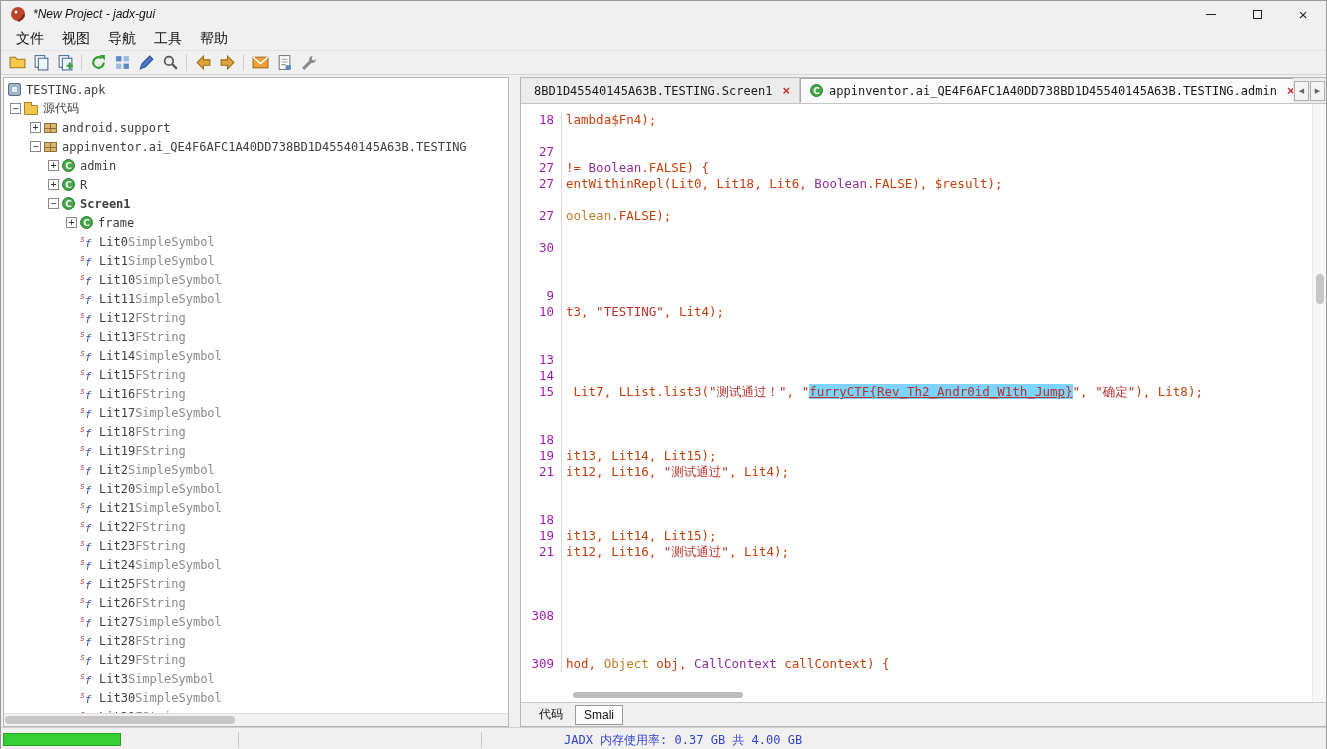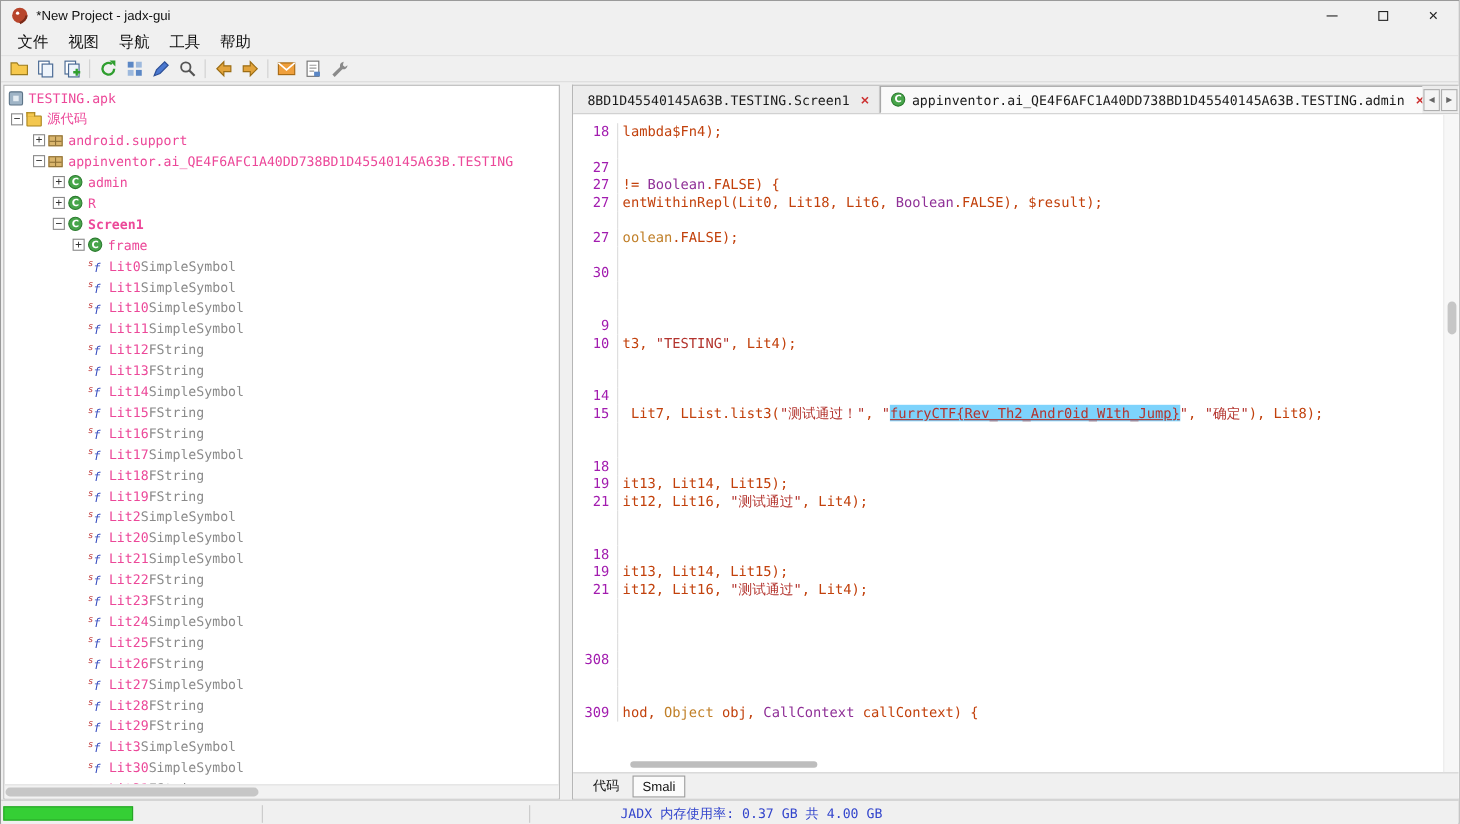--- a/index.html
+++ b/index.html
@@ -1,21 +1,21 @@
 <!DOCTYPE html>
 <html><head>
 <meta charset="utf-8">
 <style>
   * { box-sizing: border-box; margin: 0; padding: 0; }
   html,body { width:1327px; height:749px; overflow:hidden; }
   body { font-family: "Liberation Sans","DejaVu Sans",sans-serif; font-size:12px; color:#111; background:#e8e8e8; }
   .window { width:1327px; height:749px; background:#f0f0f0; border:1px solid #9a9a9a; display:flex; flex-direction:column; }
 
   
-  .titlebar { height:26px; display:flex; align-items:center; background:#f0f0f0; flex:none; }
+  .titlebar { height:26px; display:flex; align-items:center; background:#f0f0f0; flex:none;font-style:italic; }
   .app-icon { width:18px; height:18px; margin:0 6px 0 8px; flex:none; }
   .title-text { font-size:12px; color:#111; }
   .win-controls { margin-left:auto; display:flex; height:100%; }
   .win-btn { width:46px; height:100%; display:flex; align-items:center; justify-content:center; color:#222; cursor:default; }
   .min-glyph { display:inline-block; width:10px; height:1px; background:#222; }
   .max-glyph { display:inline-block; width:9px; height:9px; border:1px solid #222; }
   .close-glyph { font-size:15px; line-height:1; }
 
   
   .menubar { height:23px; display:flex; align-items:center; padding-left:6px; background:#f0f0f0; flex:none; }
@@ -40,21 +40,21 @@
   .ticon.apk::after { content:""; position:absolute; left:3px; top:3px; right:3px; bottom:3px; background:#e4ecf2; }
   .ticon.folder { width:14px; height:10px; background:#f3c74f; border:1px solid #a9831c; border-radius:1px; margin-top:2px; }
   .ticon.folder::before { content:""; position:absolute; top:-4px; left:-1px; width:6px; height:3px; background:#f3c74f; border:1px solid #a9831c; border-bottom:none; }
   .ticon.package { width:13px; height:10px; background:#d9b56d; border:1px solid #8d6f35; }
   .ticon.package::before { content:""; position:absolute; left:5px; top:0; bottom:0; width:1px; background:#8d6f35; }
   .ticon.package::after  { content:""; position:absolute; left:0; right:0; top:4px; height:1px; background:#8d6f35; }
   .ticon.class { width:13px; height:13px; border-radius:50%; background:#47a54a; border:1px solid #2d7c30; color:#fff; font:bold 9px/12px "DejaVu Sans",sans-serif; text-align:center; }
   .ticon.field { width:14px; height:13px; font-style:italic; text-align:left; }
   .ticon.field .fs { color:#c03a3a; font-size:8px; vertical-align:5px; font-style:italic; }
   .ticon.field .ff { color:#3a50c0; font-size:11px; font-style:italic; }
-  .tlabel { color:#ec4899; }
+  .tlabel { color:#404040; }
   .ttype { color:#8a8a8a; }
   .tree-hscroll { position:absolute; left:0; right:0; bottom:0; height:13px; background:#f2f2f2; border-top:1px solid #e0e0e0; }
   .tree-hthumb { position:absolute; left:1px; top:2px; width:230px; height:8px; background:#c6c6c6; border-radius:4px; }
 
   .splitter { width:11px; background:#f0f0f0; flex:none; }
 
   
   .editor-panel { flex:1; display:flex; flex-direction:column; margin-top:2px; border:1px solid #b6b6b6; border-right:none; background:#fff; overflow:hidden; }
   .tabbar { height:26px; background:#ececec; border-bottom:1px solid #c4c4c4; display:flex; align-items:stretch; flex:none; }
   .tabs { display:flex; overflow:hidden; flex:1; }
@@ -439,20 +439,21 @@
             <div class="cline"><span class="ln"></span><span class="lc"></span></div>
             <div class="cline"><span class="ln">27</span><span class="lc"><span class="o">oolean</span><span class="p">.FALSE);</span></span></div>
             <div class="cline"><span class="ln"></span><span class="lc"></span></div>
             <div class="cline"><span class="ln">30</span><span class="lc"></span></div>
             <div class="cline"><span class="ln"></span><span class="lc"></span></div>
             <div class="cline"><span class="ln"></span><span class="lc"></span></div>
             <div class="cline"><span class="ln">9</span><span class="lc"></span></div>
             <div class="cline"><span class="ln">10</span><span class="lc"><span class="p">t3, </span><span class="s">"TESTING"</span><span class="p">, Lit4);</span></span></div>
             <div class="cline"><span class="ln"></span><span class="lc"></span></div>
             <div class="cline"><span class="ln"></span><span class="lc"></span></div>
+            <div class="cline"><span class="ln">13</span><span class="lc"></span></div>
             <div class="cline"><span class="ln">14</span><span class="lc"></span></div>
             <div class="cline"><span class="ln">15</span><span class="lc"><span class="p"> Lit7, LList.list3(</span><span class="s">"测试通过！"</span><span class="p">, </span><span class="s">"</span><span class="s hl">furryCTF{Rev_Th2_Andr0id_W1th_Jump}</span><span class="s">"</span><span class="p">, </span><span class="s">"确定"</span><span class="p">), Lit8);</span></span></div>
             <div class="cline"><span class="ln"></span><span class="lc"></span></div>
             <div class="cline"><span class="ln"></span><span class="lc"></span></div>
             <div class="cline"><span class="ln">18</span><span class="lc"></span></div>
             <div class="cline"><span class="ln">19</span><span class="lc"><span class="p">it13, Lit14, Lit15);</span></span></div>
             <div class="cline"><span class="ln">21</span><span class="lc"><span class="p">it12, Lit16, </span><span class="s">"测试通过"</span><span class="p">, Lit4);</span></span></div>
             <div class="cline"><span class="ln"></span><span class="lc"></span></div>
             <div class="cline"><span class="ln"></span><span class="lc"></span></div>
             <div class="cline"><span class="ln">18</span><span class="lc"></span></div>

